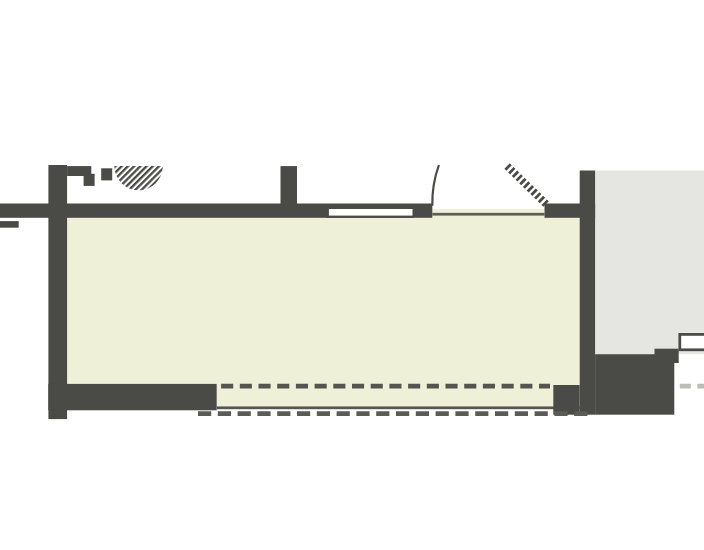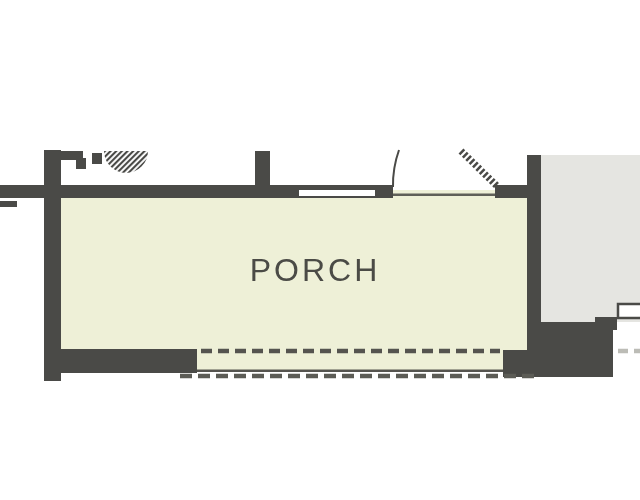--- a/index.html
+++ b/index.html
@@ -70,14 +70,13 @@
     <path d="M 393 187 A 104 104 0 0 1 399 150" fill="none" stroke="#4a4a47" stroke-width="2"></path>
     <line x1="461" y1="151" x2="497" y2="186" stroke="#4a4a47" stroke-width="7" stroke-dasharray="2.5 2.2"></line>
 
     <path d="M 104 151 A 22 22 0 0 0 148 151 Z" fill="url(#hatch45)"></path>
 
     <line x1="201" y1="351" x2="500" y2="351" stroke="#55544f" stroke-width="4.5" stroke-dasharray="11 6"></line>
     <line x1="180" y1="376" x2="536" y2="376" stroke="#5c5c56" stroke-width="4.5" stroke-dasharray="12 6"></line>
     <line x1="618" y1="351" x2="640" y2="351" stroke="#bcbcb6" stroke-width="4.5" stroke-dasharray="10 6"></line>
   </svg>
 
-  <div class="room-label">PORCH</div>
 </div>
 
 </body></html>

